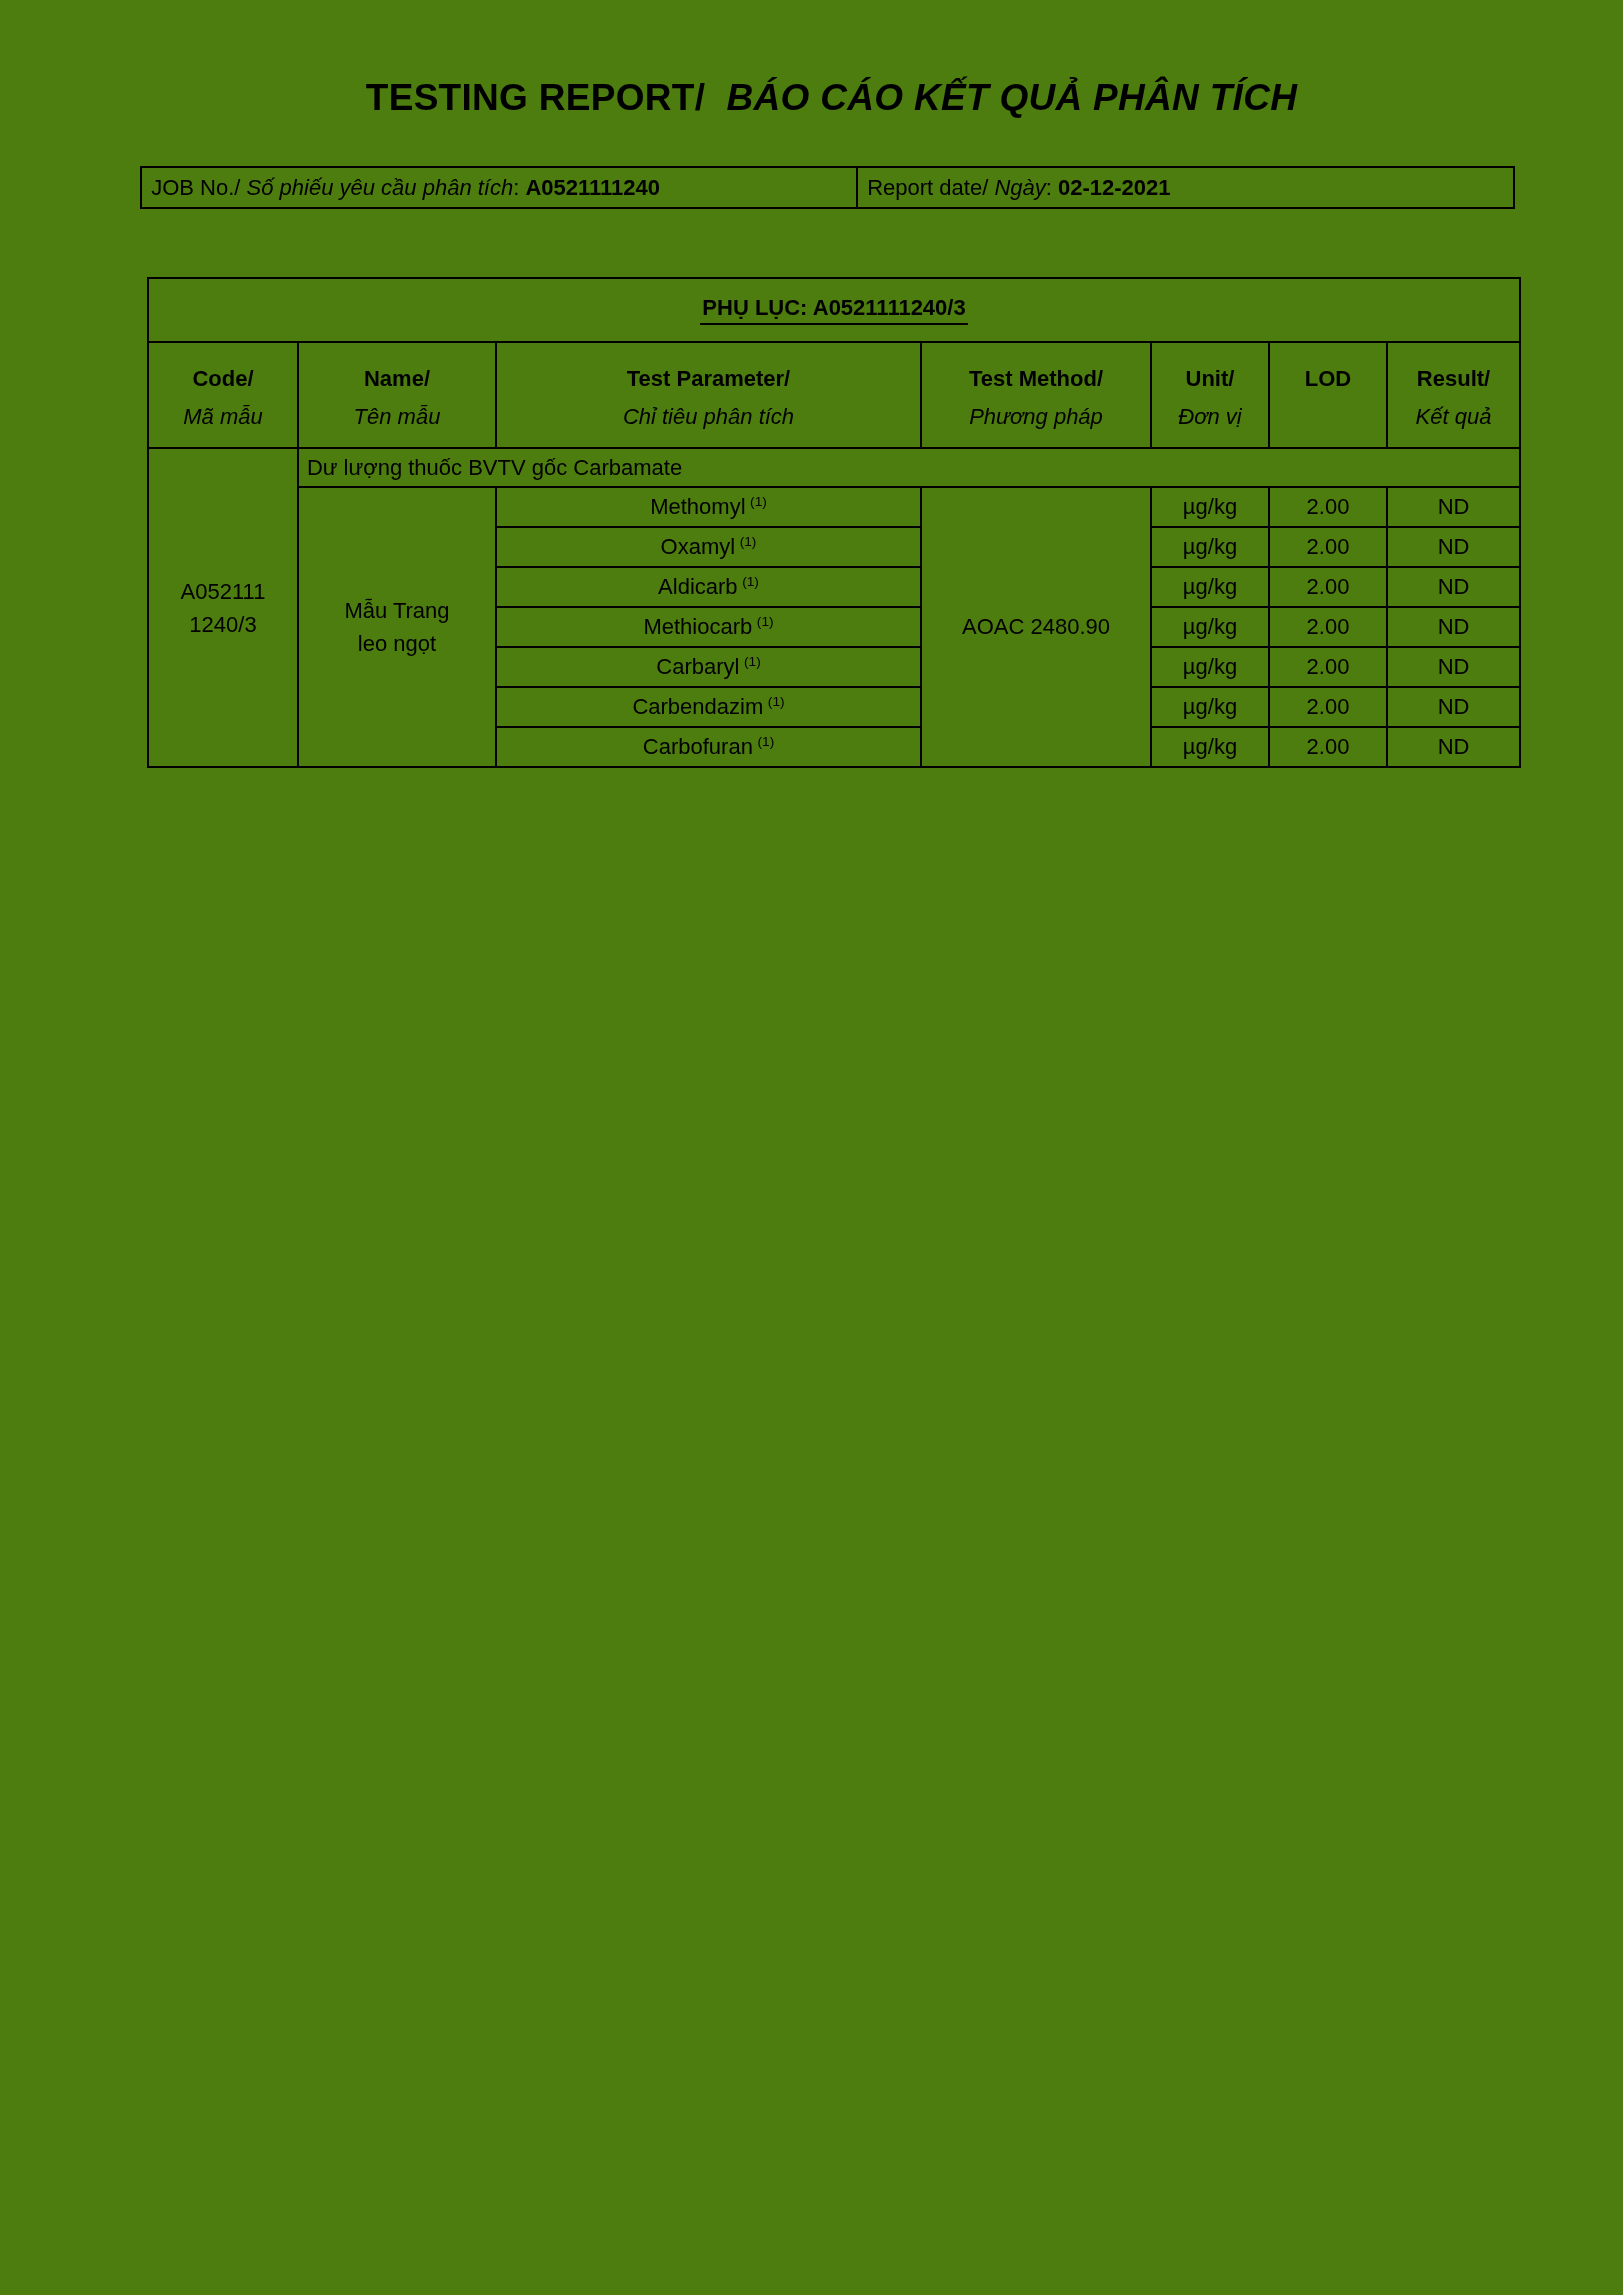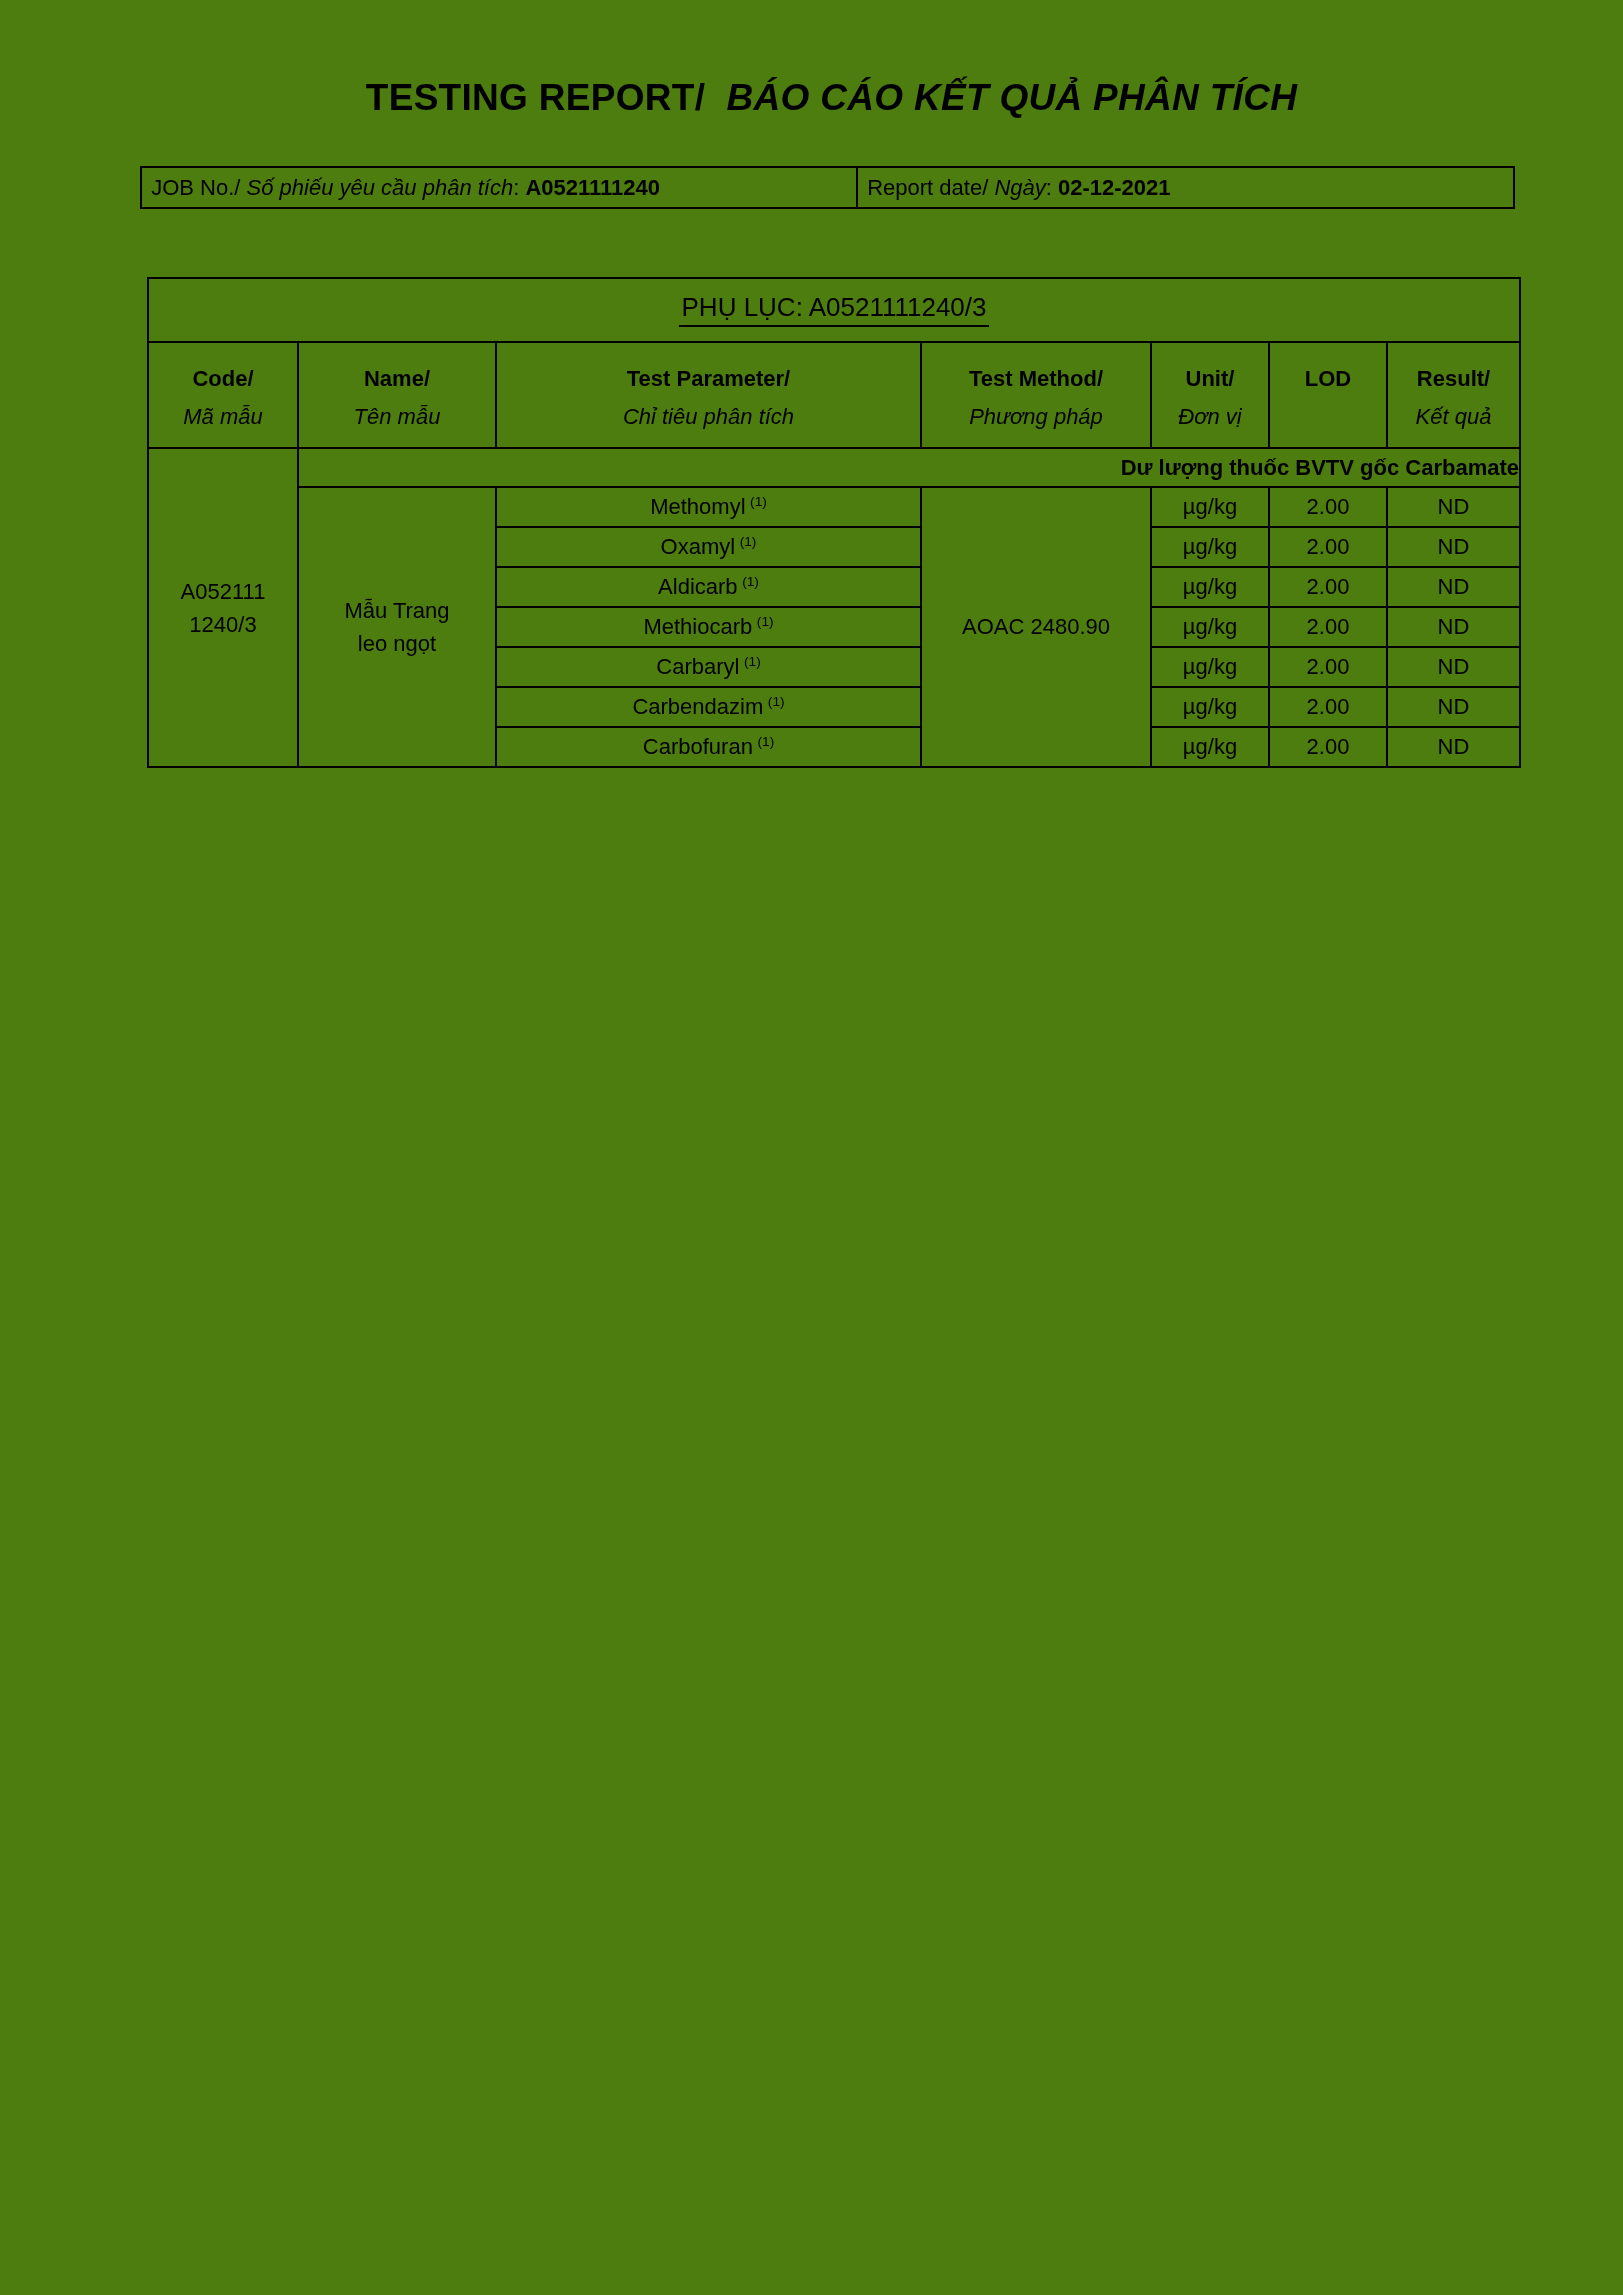--- a/index.html
+++ b/index.html
@@ -73,40 +73,40 @@
     vertical-align: middle;
     font-weight: normal;
   }
 
   tr.caption-row td {
     height: 62px;
     border-bottom: 2.6px solid #000;
   }
   .caption-text {
     display: inline-block;
-    font-size: 26px;
-    font-weight: normal;
+    font-size: 22px;
+    font-weight: bold;
     border-bottom: 2.6px solid #000;
     padding: 0 2.6px 2.6px 2.6px;
     line-height: 1.1;
   }
 
   tr.head-row th {
     height: 87px;
     vertical-align: top;
     padding-top: 17px;
     border-bottom: 2.6px solid #000;
   }
   .h-en { font-weight: bold; line-height: 38px; }
   .h-vi { font-style: italic; line-height: 38px; }
 
   tr.group-row th {
     height: 37px;
-    text-align: right;
-    font-weight: bold;
+    text-align: left;
+    font-weight: normal;
     padding-left: 7.9px;
     border-bottom: 2.6px solid #000;
     margin-left: 27px;
   }
 
   tr.data-row td {
     height: 38px;
     border-top: 2.6px solid #000;
   }
 

